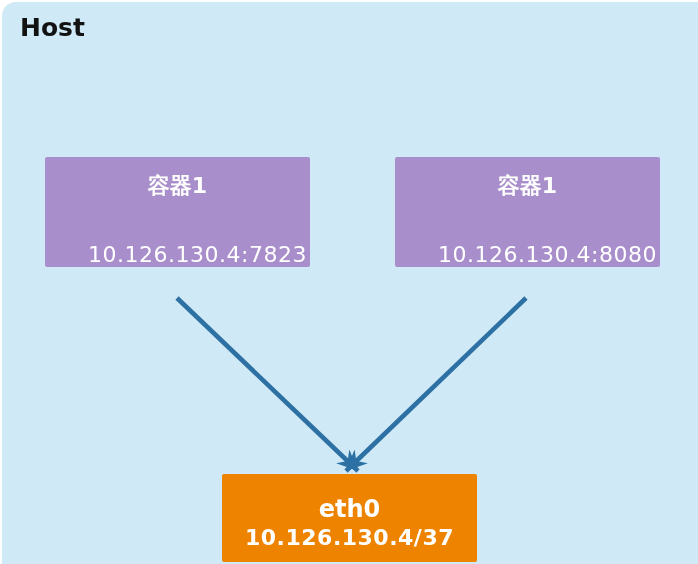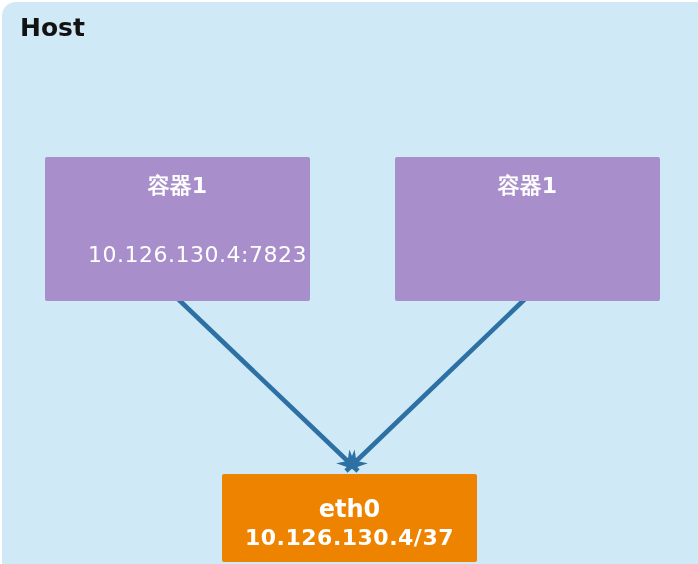--- a/index.html
+++ b/index.html
@@ -30,21 +30,21 @@
     position: absolute;
     color: #ffffff;
     text-align: center;
     border-radius: 2px;
     display: flex;
     flex-direction: column;
     align-items: center;
   }
 
   .container-box {
-    width: 265px; height: 144px;
+    width: 265px; height: 110px;
     background: #a88fcb;
     justify-content: flex-start;
   }
   .container-box .title {
     font-size: 22px;
     font-weight: bold;
     margin-top: 14px;
   }
   .container-box .addr {
     font-size: 22px;
@@ -99,20 +99,21 @@
       <line x1="524" y1="296" x2="344" y2="469" stroke="#2d70a3" stroke-width="4.6" marker-end="url(#head)"></line>
     </svg>
 
     <div class="node container-box container-left">
       <div class="title">容器1</div>
       <div class="addr">10.126.130.4:7823</div>
     </div>
 
     <div class="node container-box container-right">
       <div class="title">容器1</div>
+      <div class="addr">10.126.130.4:8080</div>
     </div>
 
     <div class="node eth-box">
       <div class="title">eth0</div>
       <div class="addr">10.126.130.4/37</div>
     </div>
 
   </div>
 </div>
 

